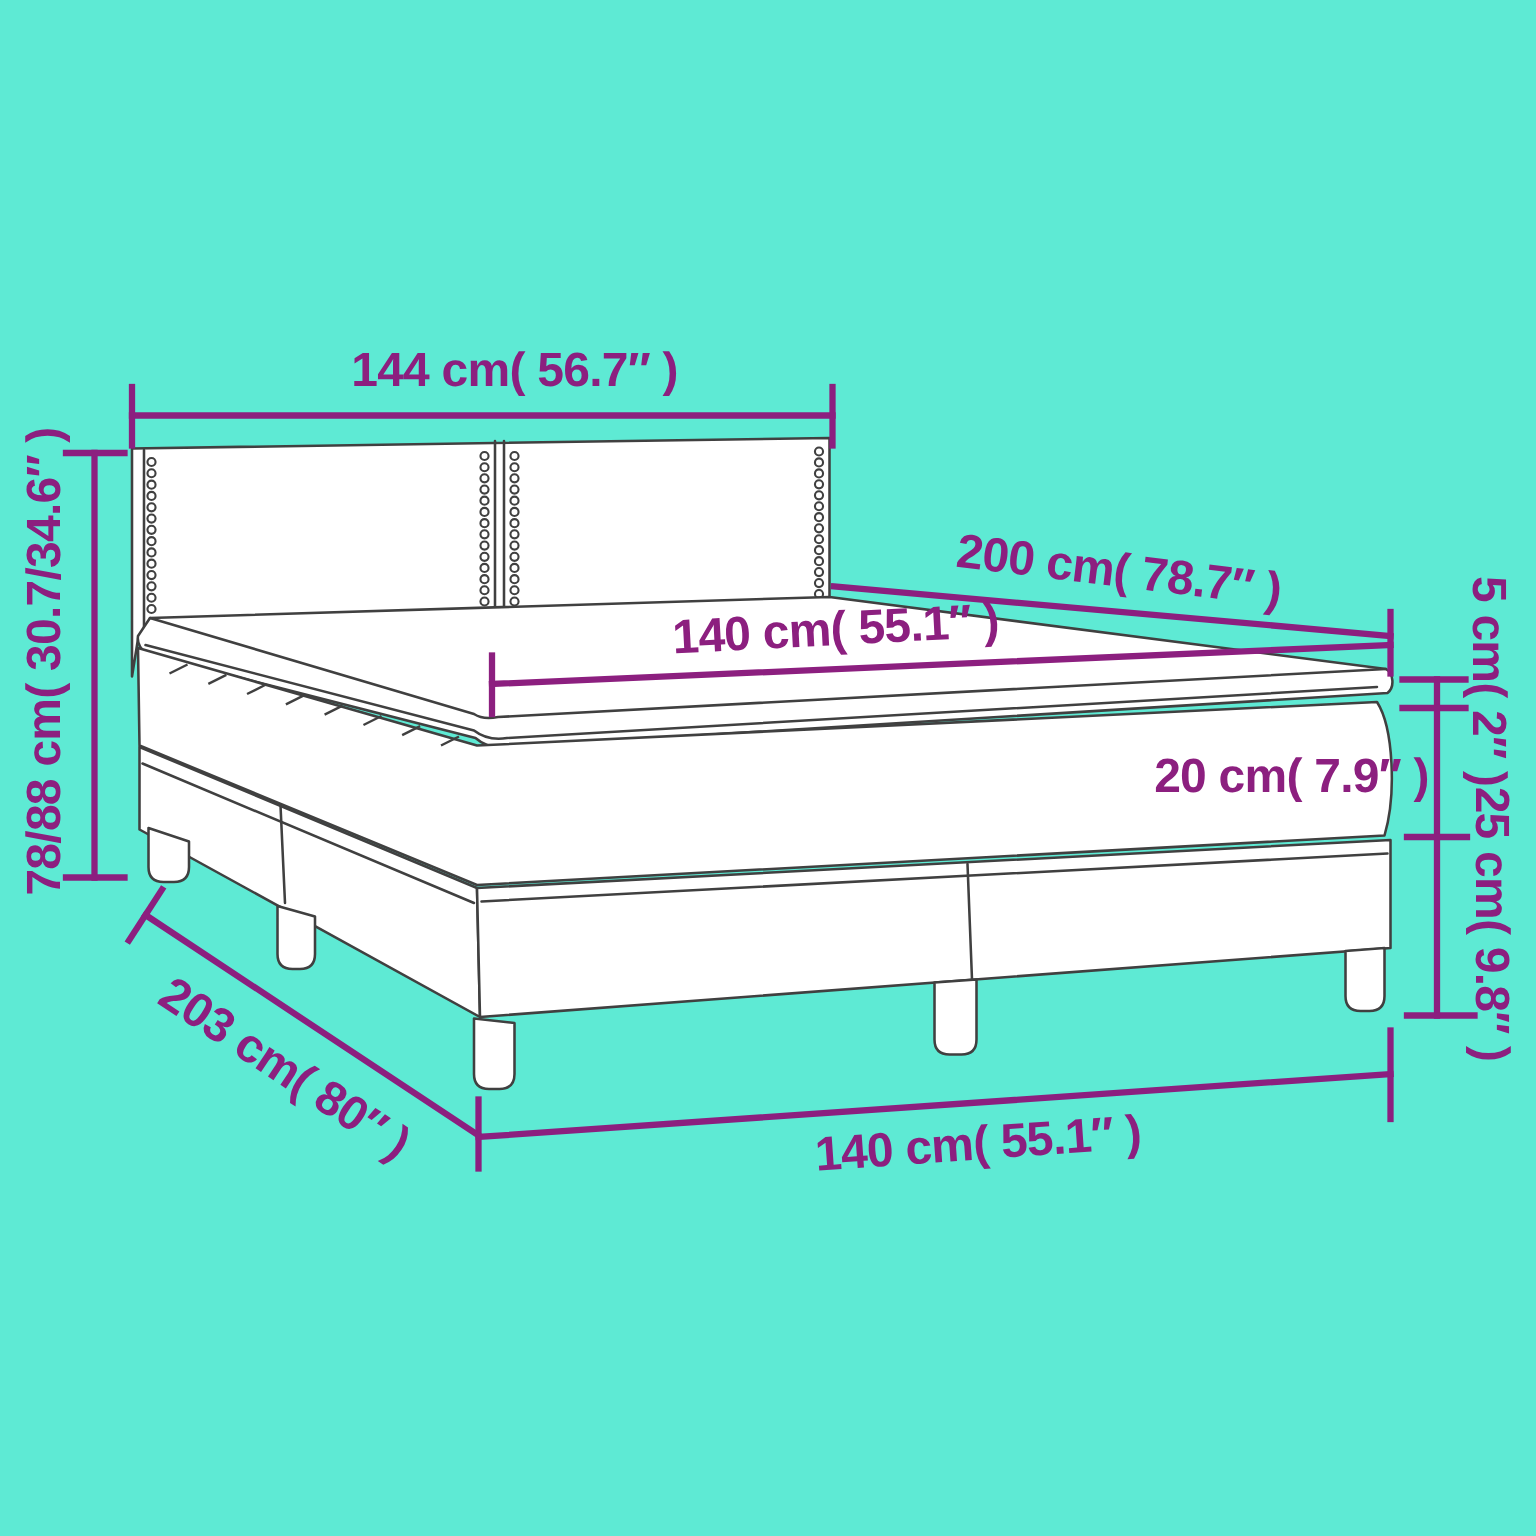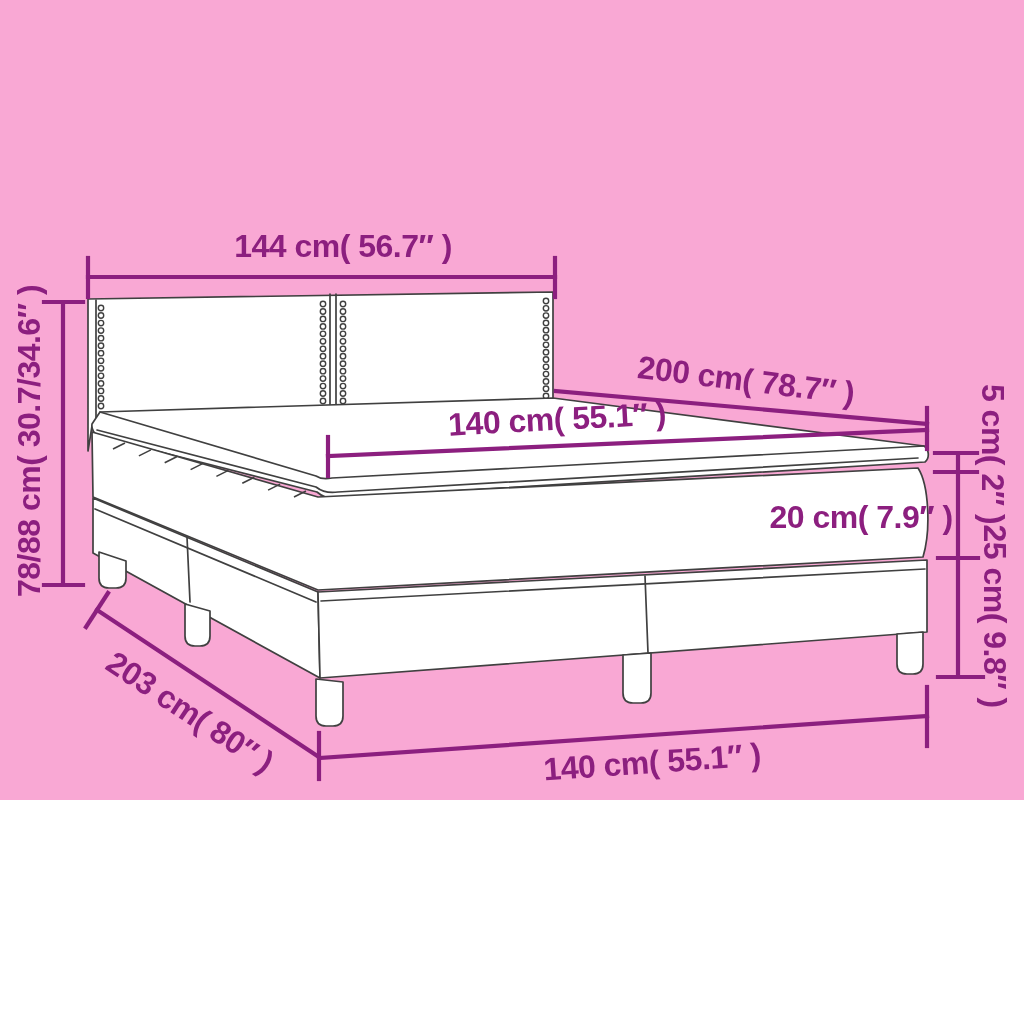--- a/index.html
+++ b/index.html
@@ -7,22 +7,22 @@
     padding: 0;
     background: #ffffff;
     width: 1024px;
     height: 1024px;
     overflow: hidden;
     font-family: "Liberation Sans", sans-serif;
   }
   #stage {
     position: relative;
     width: 1024px;
-    height: 800px;
-    background: #f9a8d4;
+    height: 1024px;
+    background: #5eead4;
   }
   svg { display: block; }
   .bed-line {
     fill: none;
     stroke: #404040;
     stroke-width: 1.7;
     stroke-linejoin: round;
     stroke-linecap: round;
   }
   .bed-fill {

